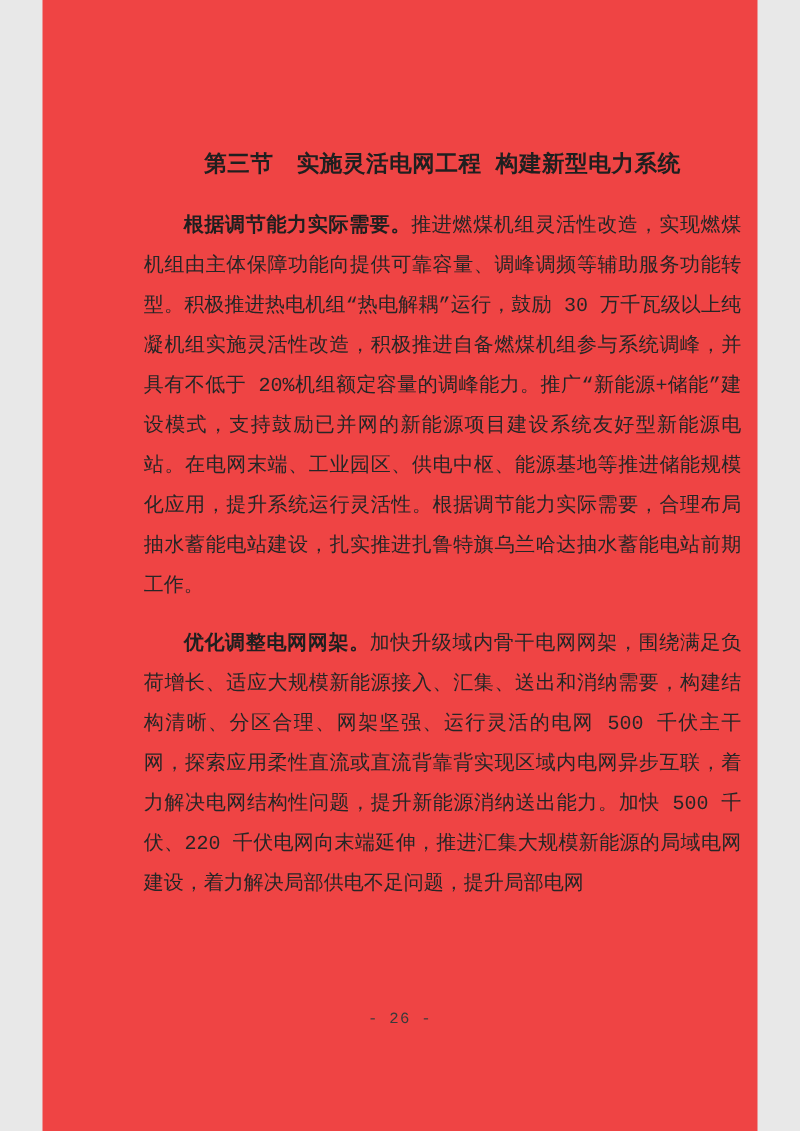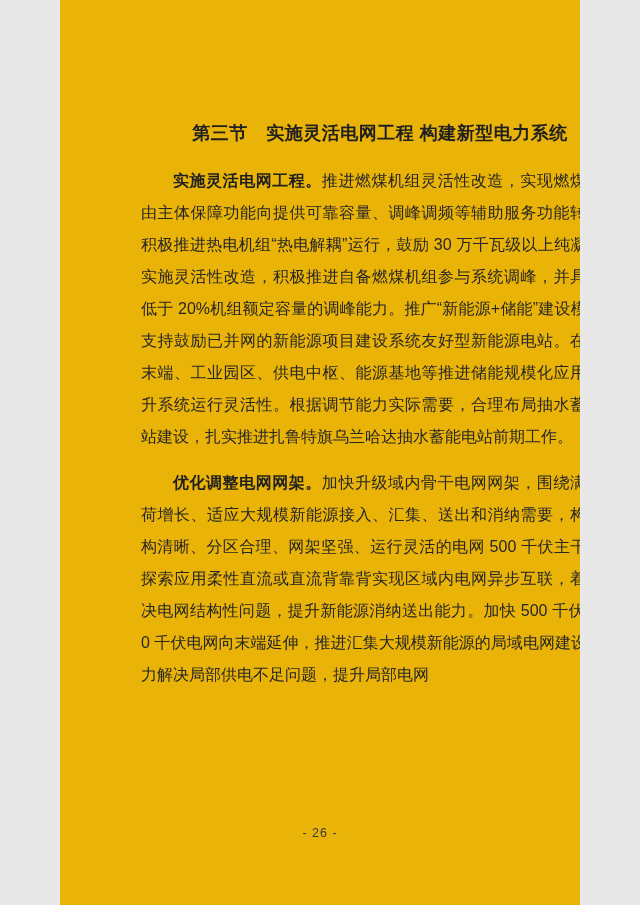--- a/index.html
+++ b/index.html
@@ -2,26 +2,26 @@
 <html lang="zh"><head>
 <meta charset="utf-8">
 <style>
   html, body {
     margin: 0;
     padding: 0;
     background: #e8e8e8;
   }
   .page {
     position: relative;
-    width: 520px;
+    width: 572px;
     height: 905px;
     margin: 0 auto;
-    background: #eab308;
+    background: #ef4444;
     overflow: hidden;
-    font-family: Liberation Sans, sans-serif;
+    font-family: Liberation Mono, monospace;
     color: #262626;
   }
   .content {
     position: absolute;
     left: 81px;
     top: 118px;
     width: 478px;
   }
   .doc-title {
     margin: 0 0 17px 0;
@@ -43,36 +43,36 @@
     word-break: break-all;
   }
   .para .lead {
     font-weight: bold;
     color: #1f1f1f;
   }
   .page-number {
     position: absolute;
     left: 0;
     right: 0;
-    top: 826px;
+    top: 808px;
     text-align: center;
     font-size: 12.5px;
     color: #3a3a3a;
     letter-spacing: 1px;
   }
 </style>
 </head>
 <body>
 
 <div class="page">
   <div class="content">
 
     <h1 class="doc-title">第三节　实施灵活电网工程 构建新型电力系统</h1>
 
 
-    <p class="para"><span class="lead">实施灵活电网工程。</span><span>推进燃煤机组灵活性改造，实现燃煤机组由主体保障功能向提供可靠容量、调峰调频等辅助服务功能转型。积极推进热电机组“热电解耦”运行，鼓励 30 万千瓦级以上纯凝机组实施灵活性改造，积极推进自备燃煤机组参与系统调峰，并具有不低于 20%机组额定容量的调峰能力。推广“新能源+储能”建设模式，支持鼓励已并网的新能源项目建设系统友好型新能源电站。在电网末端、工业园区、供电中枢、能源基地等推进储能规模化应用，提升系统运行灵活性。根据调节能力实际需要，合理布局抽水蓄能电站建设，扎实推进扎鲁特旗乌兰哈达抽水蓄能电站前期工作。</span></p>
+    <p class="para"><span class="lead">根据调节能力实际需要。</span><span>推进燃煤机组灵活性改造，实现燃煤机组由主体保障功能向提供可靠容量、调峰调频等辅助服务功能转型。积极推进热电机组“热电解耦”运行，鼓励 30 万千瓦级以上纯凝机组实施灵活性改造，积极推进自备燃煤机组参与系统调峰，并具有不低于 20%机组额定容量的调峰能力。推广“新能源+储能”建设模式，支持鼓励已并网的新能源项目建设系统友好型新能源电站。在电网末端、工业园区、供电中枢、能源基地等推进储能规模化应用，提升系统运行灵活性。根据调节能力实际需要，合理布局抽水蓄能电站建设，扎实推进扎鲁特旗乌兰哈达抽水蓄能电站前期工作。</span></p>
 
     <p class="para"><span class="lead">优化调整电网网架。</span><span>加快升级域内骨干电网网架，围绕满足负荷增长、适应大规模新能源接入、汇集、送出和消纳需要，构建结构清晰、分区合理、网架坚强、运行灵活的电网 500 千伏主干网，探索应用柔性直流或直流背靠背实现区域内电网异步互联，着力解决电网结构性问题，提升新能源消纳送出能力。加快 500 千伏、220 千伏电网向末端延伸，推进汇集大规模新能源的局域电网建设，着力解决局部供电不足问题，提升局部电网</span></p>
 
   </div>
 
   <div class="page-number">- 26 -</div>
 </div>
 
 </body></html>

